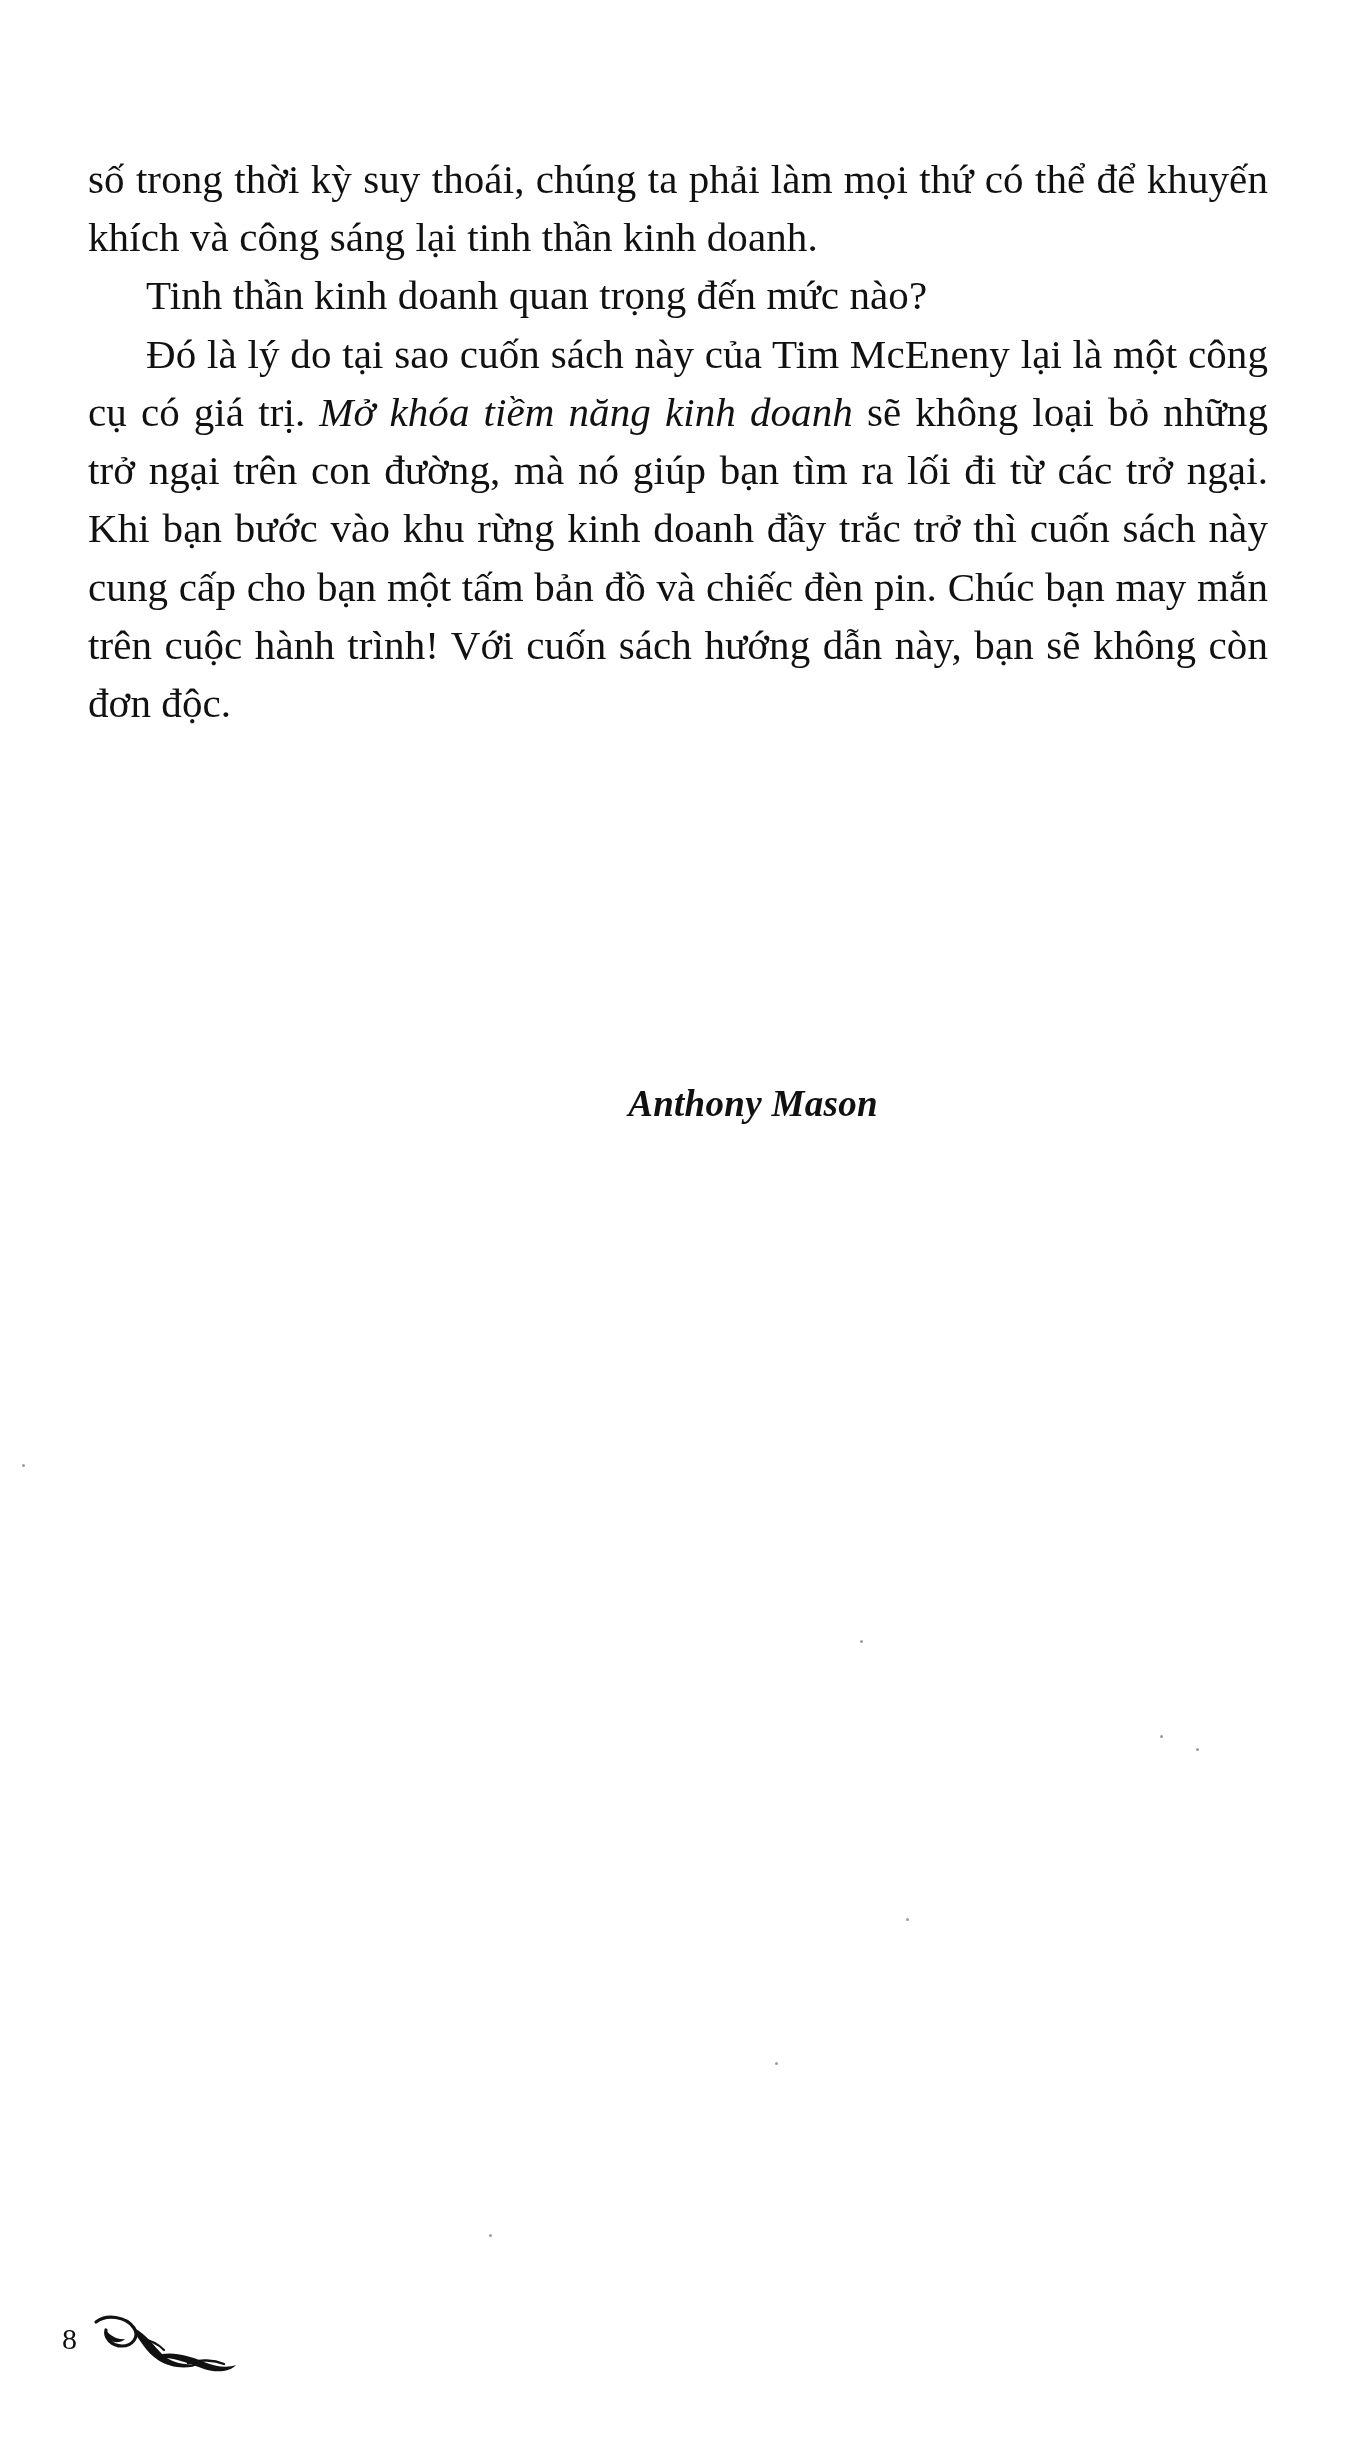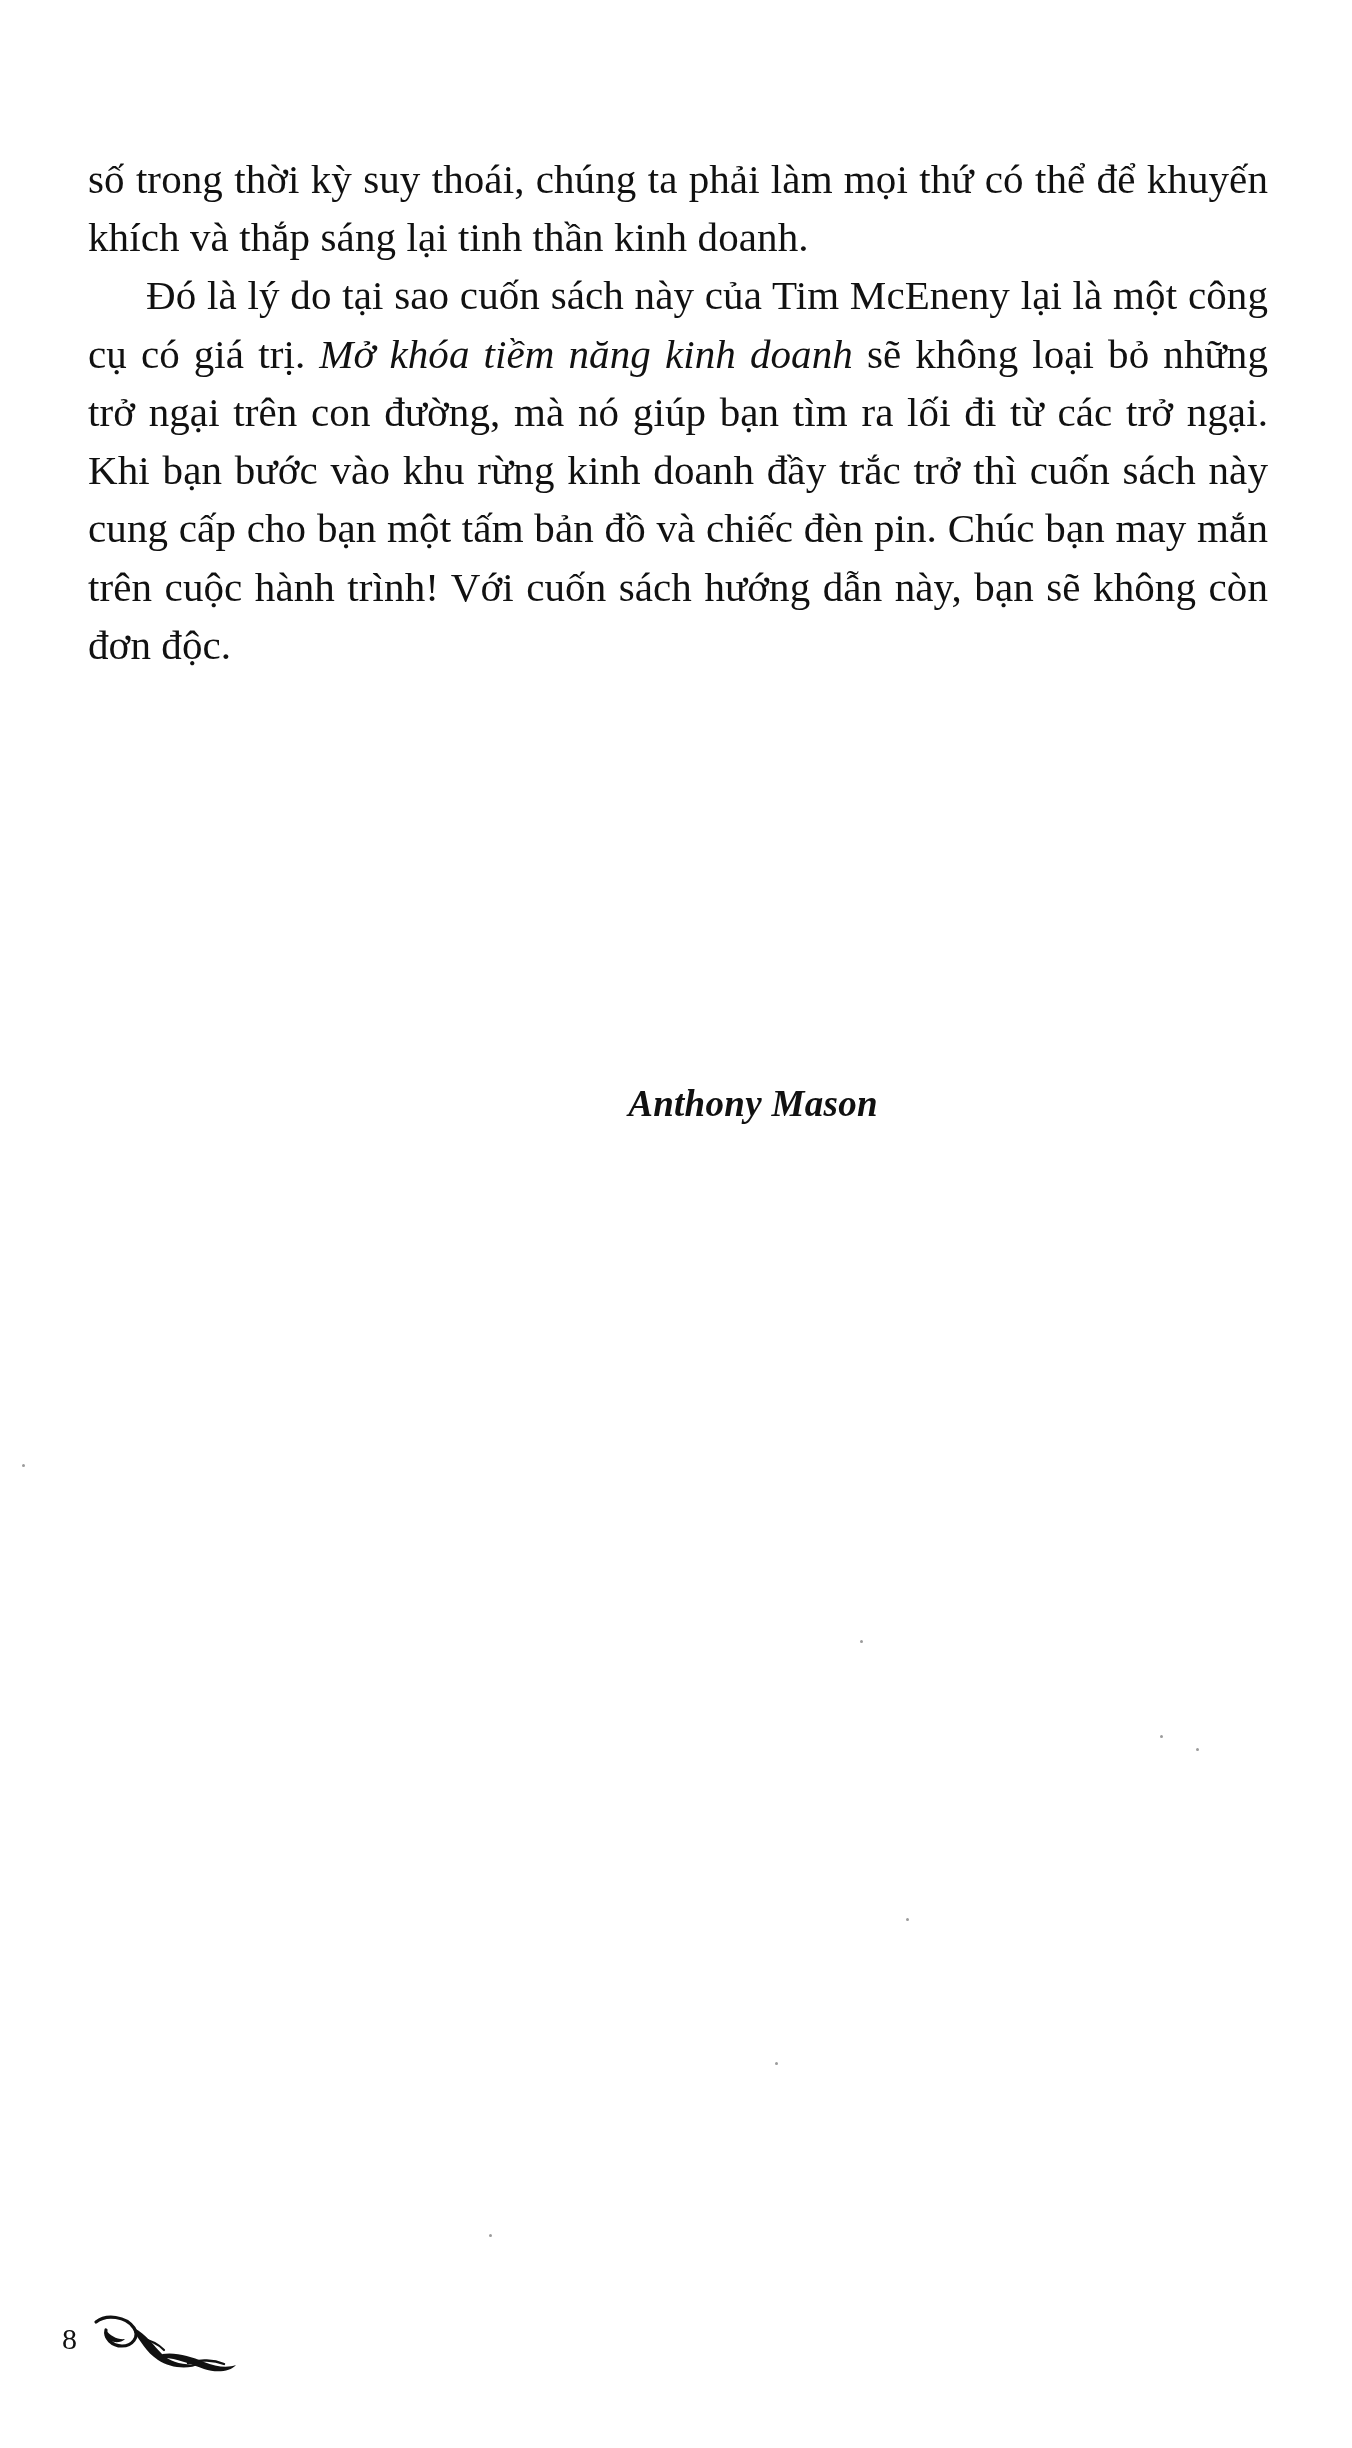--- a/index.html
+++ b/index.html
@@ -113,23 +113,26 @@
   }
 </style>
 </head>
 <body>
 
 <div class="page">
 
   <div class="text-block">
 
     <p class="para">
-      <span>số trong thời kỳ suy thoái, chúng ta phải làm mọi thứ có thể để khuyến khích và thắp sáng lại tinh thần kinh doanh.</span>
+      <span>số trong thời kỳ suy thoái, chúng ta phải làm mọi thứ có thể để khuyến khích và công sáng lại tinh thần kinh doanh.</span>
     </p>
 
+    <p class="para indent">
+      <span>Tinh thần kinh doanh quan trọng đến mức nào?</span>
+    </p>
 
     <p class="para indent">
       <span>Đó là lý do tại sao cuốn sách này của Tim McEneny lại là một công cụ có giá trị. </span><em>Mở khóa tiềm năng kinh doanh</em><span> sẽ không loại bỏ những trở ngại trên con đường, mà nó giúp bạn tìm ra lối đi từ các trở ngại. Khi bạn bước vào khu rừng kinh doanh đầy trắc trở thì cuốn sách này cung cấp cho bạn một tấm bản đồ và chiếc đèn pin. Chúc bạn may mắn trên cuộc hành trình! Với cuốn sách hướng dẫn này, bạn sẽ không còn đơn độc.</span>
     </p>
 
   </div>
 
   <div class="signature">
     <div class="sig-inner">
       <div class="sig-name">Anthony Mason</div>

